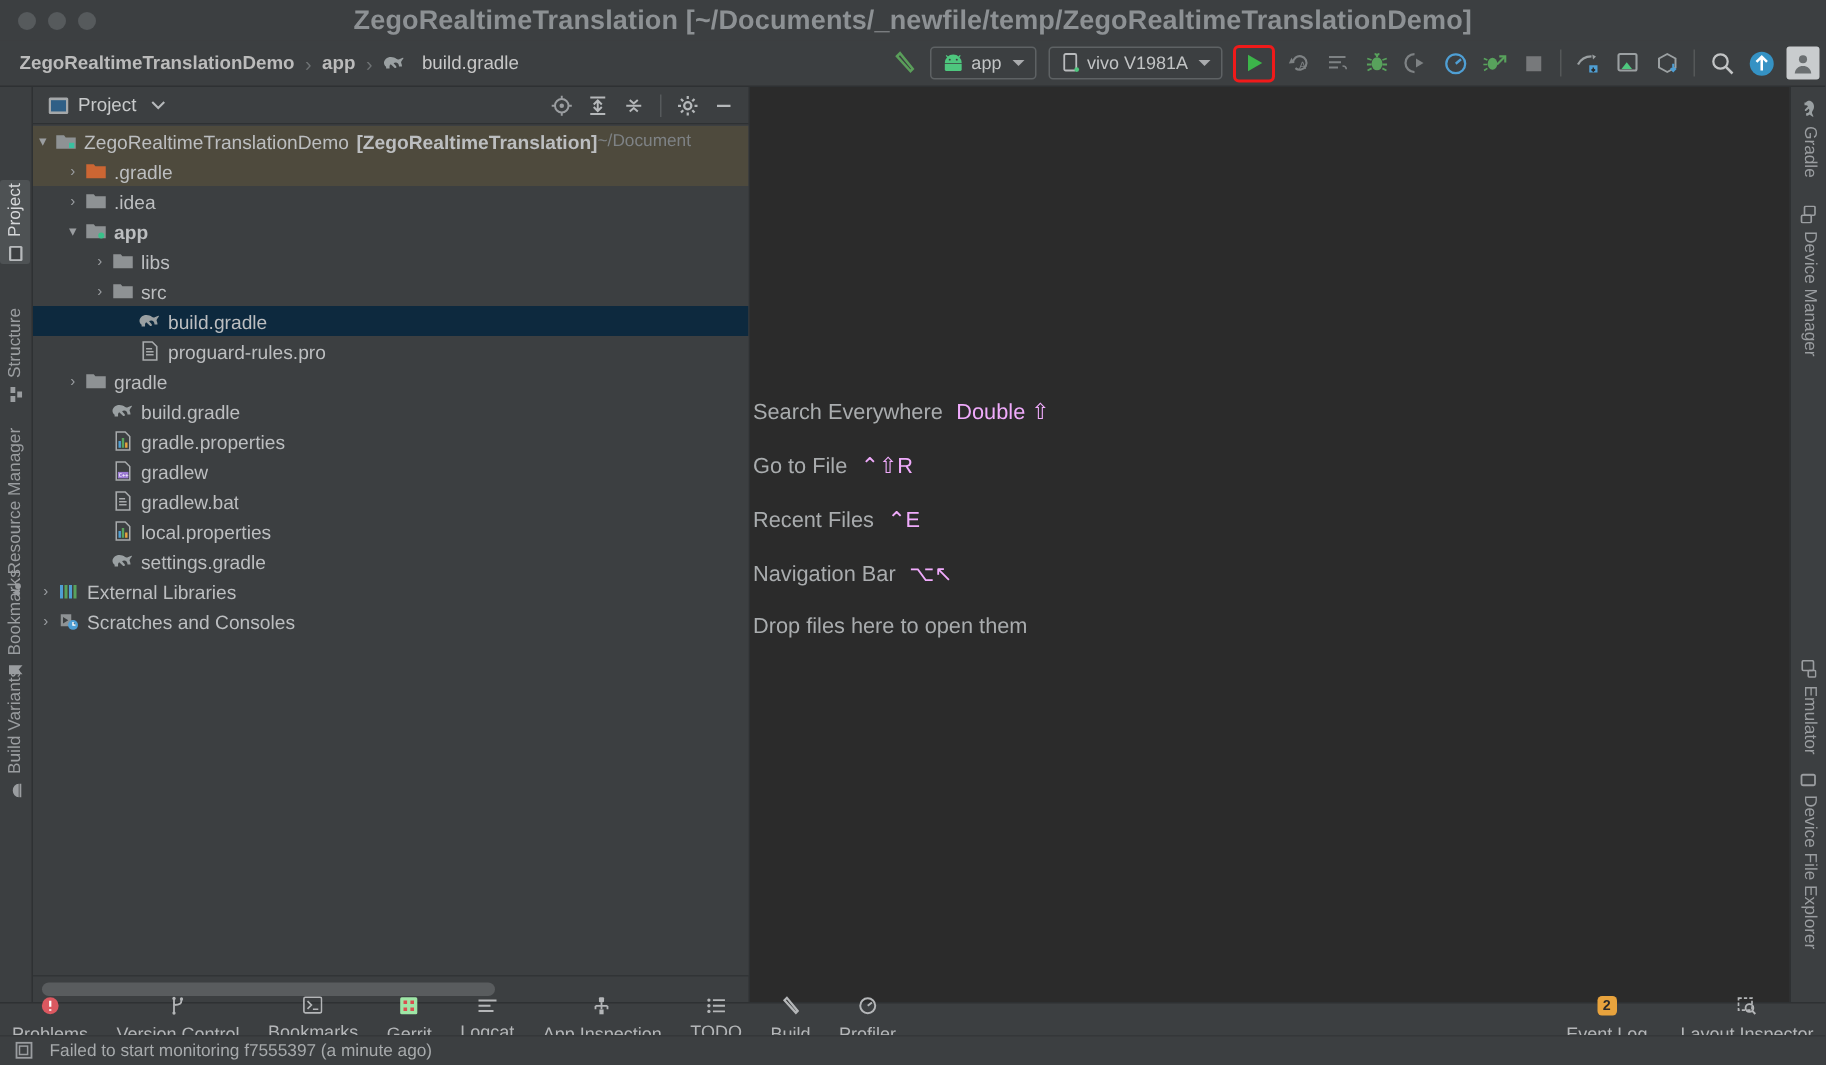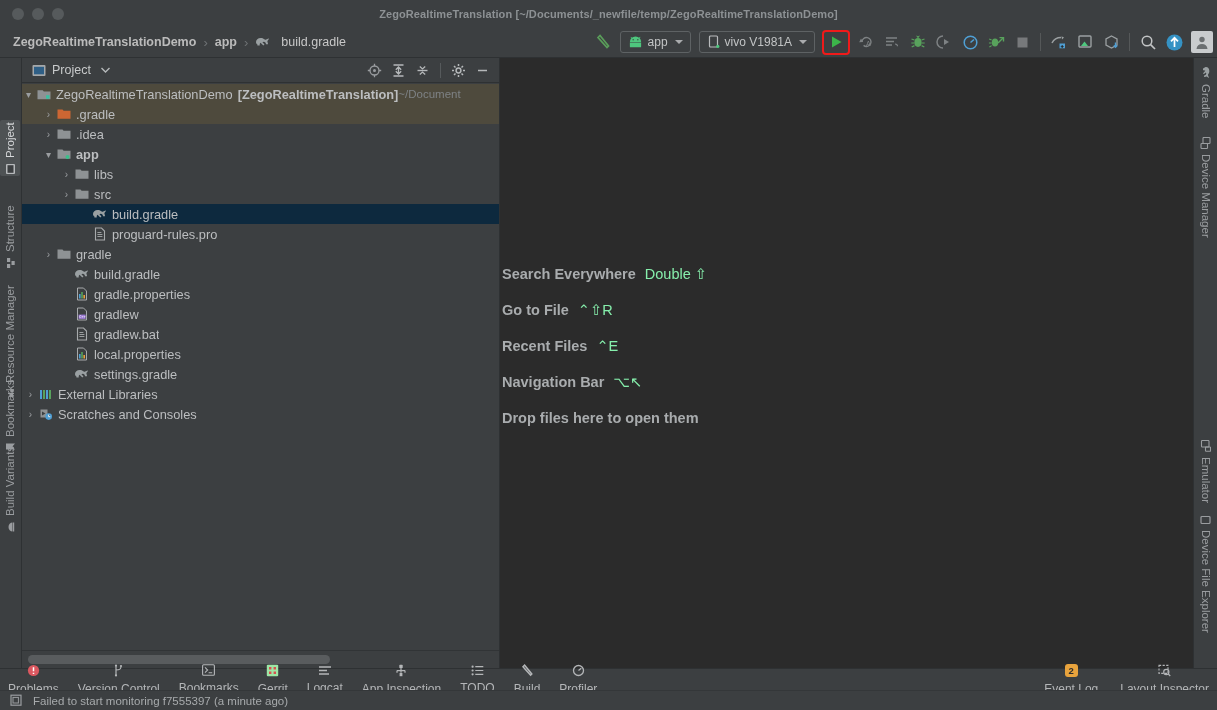--- a/index.html
+++ b/index.html
@@ -14,21 +14,21 @@
 
   
   .titlebar {
     position: absolute; top: 0; left: 0; width: 1217px; height: 27px;
     background: #3c3f41; display: flex; align-items: center;
   }
   .traffic { display: flex; gap: 8px; padding-left: 12px; }
   .tl { width: 12px; height: 12px; border-radius: 50%; background: #565a5c; }
   .title-text {
     position: absolute; left: 0; right: 0; text-align: center;
-    font-size: 11px; font-weight: bold; color: #8d9194; letter-spacing: .1px;
+    font-size: 18px; font-weight: bold; color: #8d9194; letter-spacing: .1px;
   }
 
   
   .navbar {
     position: absolute; top: 27px; left: 0; width: 1217px; height: 31px;
     background: #3c3f41; display: flex; align-items: center;
     border-bottom: 1px solid #2e3133;
   }
   .crumbs { display: flex; align-items: center; padding-left: 13px; gap: 7px; }
   .crumb { font-size: 12.5px; color: #bbbbbb; font-weight: bold; white-space: nowrap; }
@@ -112,22 +112,22 @@
   .hscroll-track { width: 100%; height: 9px; position: relative; }
   .hscroll-thumb { position: absolute; left: 3px; top: 0; width: 302px; height: 9px; background: #595c5e; border-radius: 5px; }
 
   
   .editor {
     position: absolute; left: 500px; top: 58px; width: 693px; height: 610px;
     background: #2b2b2b;
   }
   .shortcuts { position: absolute; left: 2px; top: 208px; }
   .sc-row { display: flex; align-items: baseline; height: 36px; font-size: 14.5px; }
-  .sc-label { color: #a9acae; font-weight: bold; }
-  .sc-key { color: #86efac; margin-left: 9px; font-size: 14.5px; }
+  .sc-label { color: #a9acae; }
+  .sc-key { color: #f0abfc; margin-left: 9px; font-size: 14.5px; }
 
   
   .bottombar {
     position: absolute; left: 0; top: 668px; width: 1217px; height: 22px;
     background: #3c3f41; border-top: 1px solid #2e3133;
     display: flex; align-items: center; padding: 0 8px;
   }
   .bb-item { display: flex; align-items: center; gap: 5px; margin-right: 19px;
     font-size: 12px; color: #b4b6b8; white-space: nowrap; flex-direction: column; }
   .bb-right { margin-left: auto; display: flex; align-items: center; }

